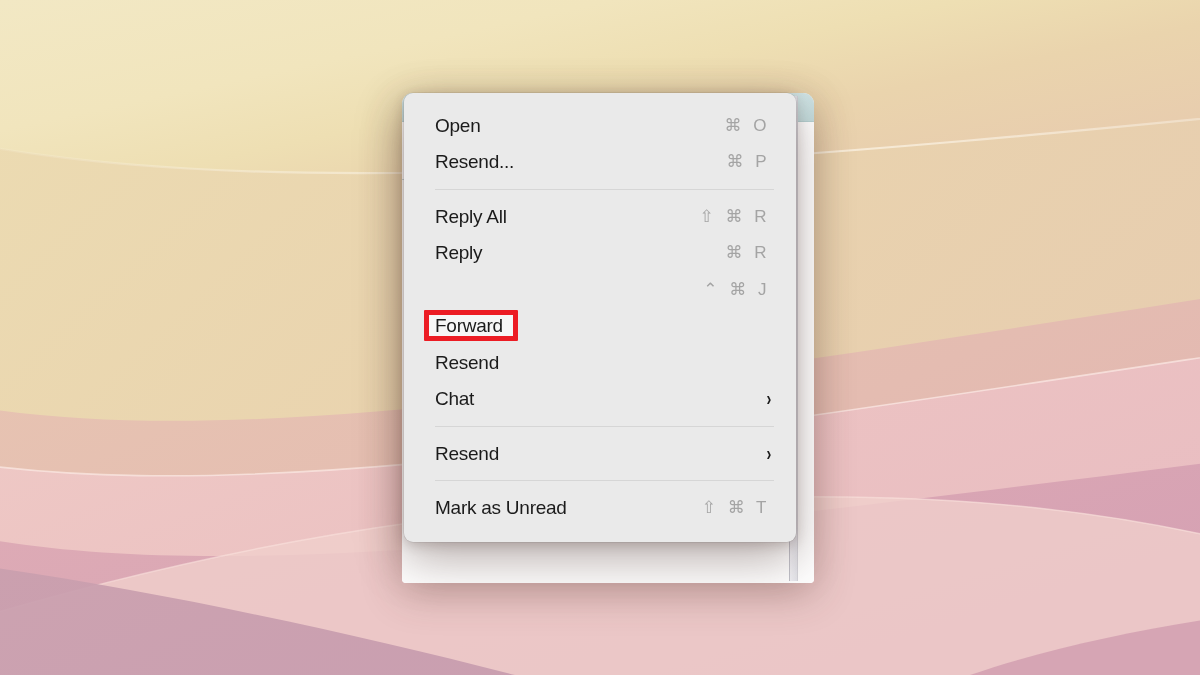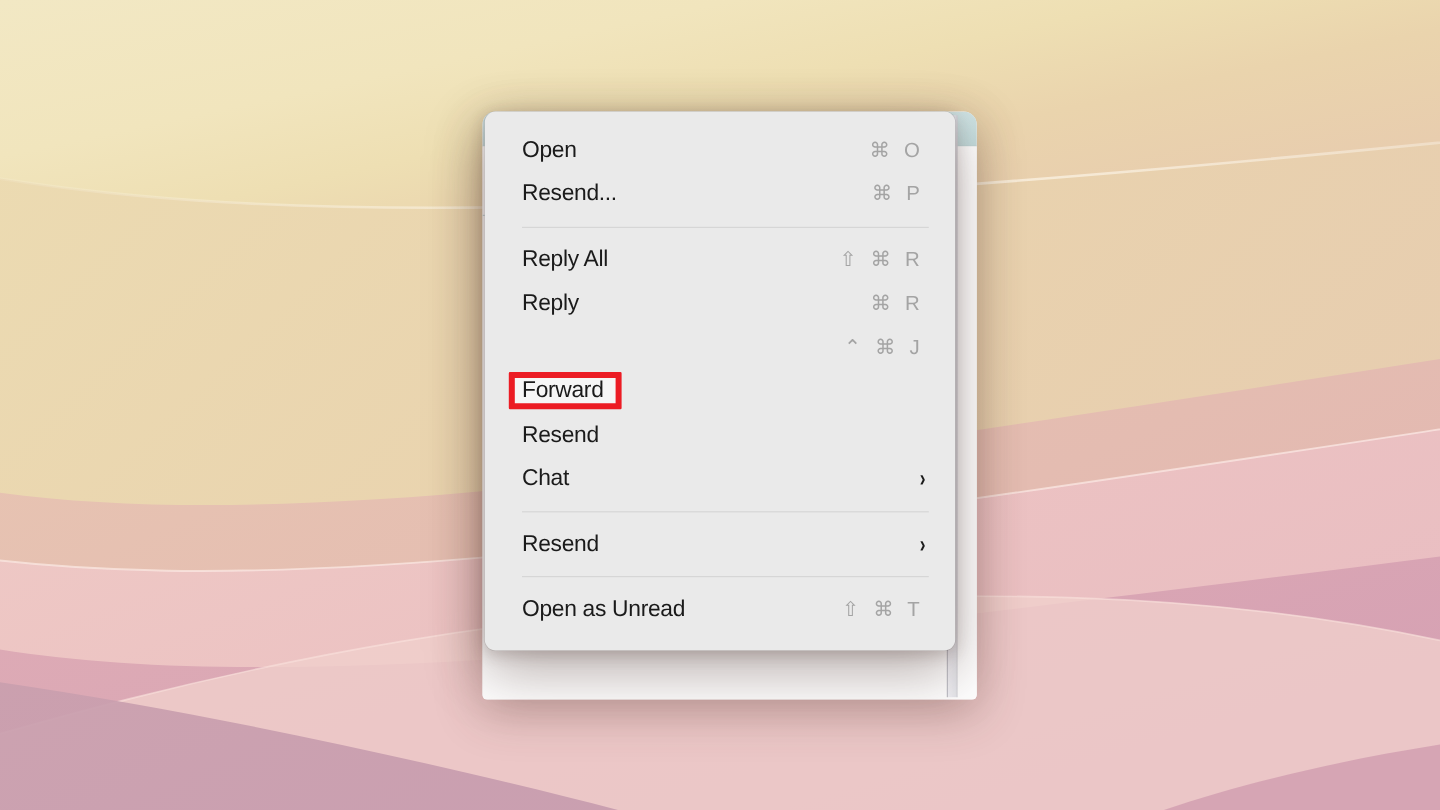--- a/index.html
+++ b/index.html
@@ -323,20 +323,20 @@
 
     <div class="menu-item">
       <span class="menu-label">Resend</span>
       <span class="menu-spacer"></span>
       <span class="menu-chevron">›</span>
     </div>
 
     <div class="menu-sep"></div>
 
     <div class="menu-item">
-      <span class="menu-label">Open as Unread</span>
+      <span class="menu-label">Mark as Unread</span>
       <span class="menu-spacer"></span>
       <span class="menu-shortcut">⇧ ⌘ T</span>
     </div>
 
   </div>
 
 </div>
 
 </body></html>

